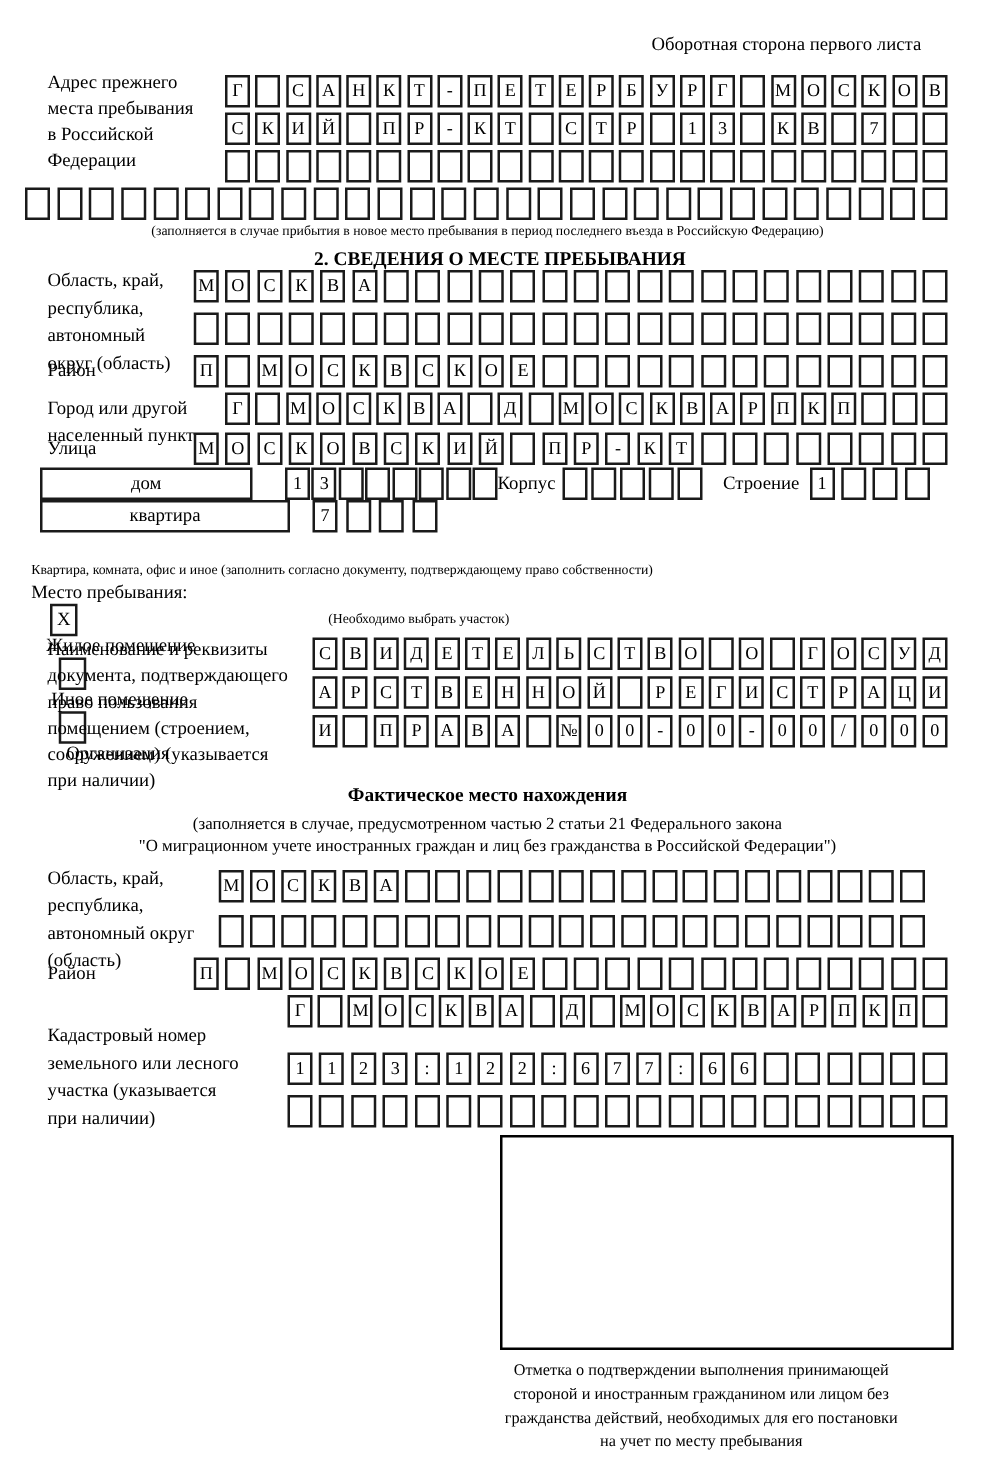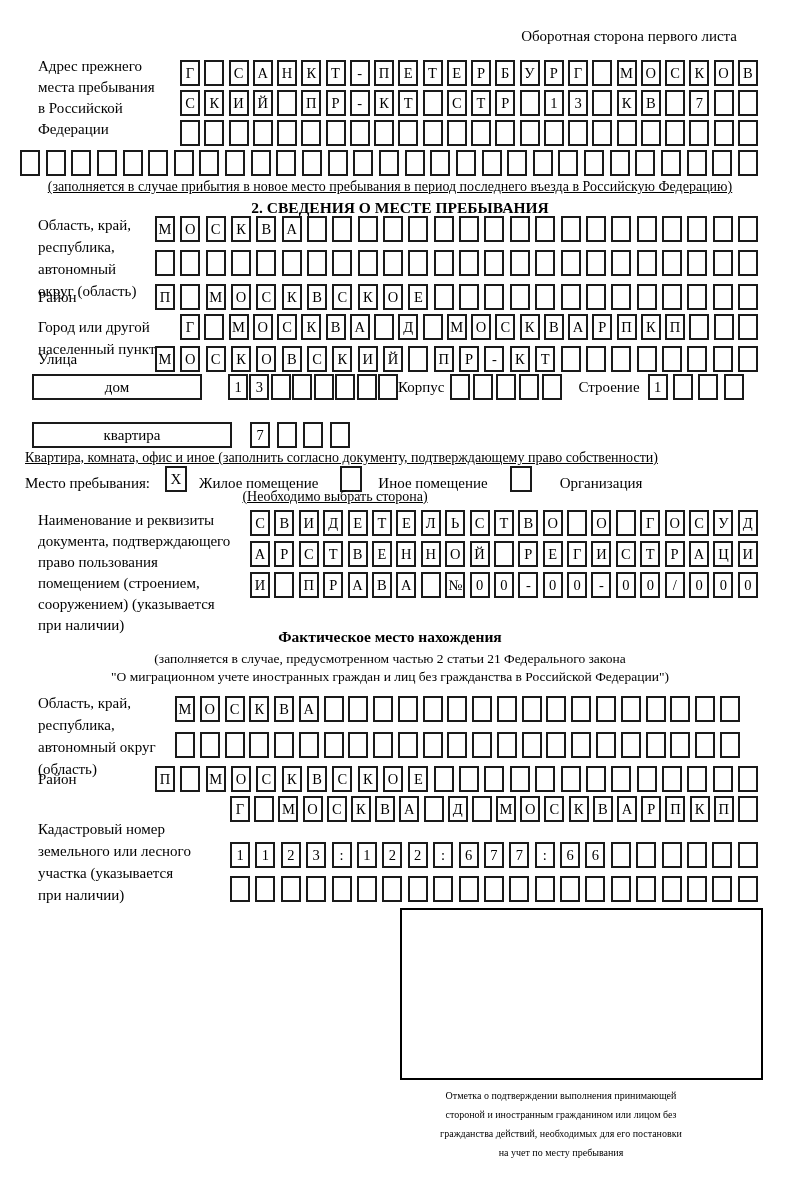--- a/index.html
+++ b/index.html
@@ -8,21 +8,21 @@
   .abs{position:absolute;}
   .lbl{font-size:15px;line-height:22px;white-space:pre-line;}
   .lbl.tight{line-height:21px;}
   .grid-row{display:flex;justify-content:space-between;height:26px;}
   .cell{flex:none;box-sizing:border-box;width:20px;height:26px;border:2px solid #1a1a1a;
         display:flex;align-items:center;justify-content:center;font-size:14.5px;background:#fff;}
   .wbox{box-sizing:border-box;border:2px solid #1a1a1a;height:26px;display:flex;
         align-items:center;justify-content:center;font-size:15px;background:#fff;flex:none;}
   .chk{box-sizing:border-box;width:22px;height:26px;border:2px solid #1a1a1a;display:flex;
        align-items:center;justify-content:center;font-size:15px;flex:none;}
-  .cap{font-size:14px;text-decoration:underline;}
+  .cap{font-size:11px;}
   .center{text-align:center;}
   .title{font-size:15.5px;font-weight:bold;}
   .note{font-size:13.5px;line-height:18px;white-space:pre-line;}
   .inline-lbl{font-size:15px;white-space:nowrap;}
   .bigbox{box-sizing:border-box;border:2px solid #000;background:#fff;}
 </style>
 </head>
 <body>
 
 <div class="page">
@@ -310,41 +310,41 @@
       </div>
     <div class="inline-lbl" style="margin-left:16px;">Строение</div>
     <div class="grid-row" style="width:96px;margin-left:8px;">
         <span class="cell">1</span>
         <span class="cell"></span>
         <span class="cell"></span>
         <span class="cell"></span>
       </div>
   </div>
 
-  <div class="abs" style="top:422px;left:32px;width:706px;display:flex;align-items:center;">
+  <div class="abs" style="top:400px;left:32px;width:706px;display:flex;align-items:center;">
     <div class="wbox" style="width:200px;">квартира</div>
     <div class="grid-row" style="width:100px;margin-left:18px;">
         <span class="cell">7</span>
         <span class="cell"></span>
         <span class="cell"></span>
         <span class="cell"></span>
       </div>
   </div>
   <div class="abs cap" style="top:450px;left:25px;width:740px;">Квартира, комната, офис и иное (заполнить согласно документу, подтверждающему право собственности)</div>
 
-  <div class="abs" style="top:466px;left:25px;width:730px;display:flex;align-items:flex-end;">
+  <div class="abs" style="top:466px;left:25px;width:730px;display:flex;align-items:flex-start;flex-direction:column;">
     <div class="inline-lbl">Место пребывания:</div>
     <div class="chk" style="margin-left:15px;">X</div>
     <div class="inline-lbl" style="margin-left:12px;">Жилое помещение</div>
     <div class="chk" style="margin-left:22px;"></div>
     <div class="inline-lbl" style="margin-left:16px;">Иное помещение</div>
     <div class="chk" style="margin-left:22px;"></div>
     <div class="inline-lbl" style="margin-left:28px;">Организация</div>
   </div>
-  <div class="abs cap center" style="top:489px;left:0;width:670px;">(Необходимо выбрать сторона)</div>
+  <div class="abs cap center" style="top:489px;left:0;width:670px;">(Необходимо выбрать участок)</div>
 
   <div class="abs lbl tight" style="top:510px;left:38px;width:205px;">Наименование и реквизиты
 документа, подтверждающего
 право пользования
 помещением (строением,
 сооружением) (указывается
 при наличии)</div>
   <div class="abs grid-row" style="top:510px;left:250px;width:508px;">
       <span class="cell">С</span>
       <span class="cell">В</span>
@@ -572,18 +572,18 @@
       <span class="cell"></span>
       <span class="cell"></span>
       <span class="cell"></span>
       <span class="cell"></span>
       <span class="cell"></span>
       <span class="cell"></span>
       <span class="cell"></span>
     </div>
 
   <div class="abs bigbox" style="top:908px;left:400px;width:363px;height:172px;"></div>
-  <div class="abs center" style="top:1086px;left:330px;width:462px;font-size:10px;line-height:19px;white-space:pre-line;">Отметка о подтверждении выполнения принимающей
+  <div class="abs center" style="top:1086px;left:330px;width:462px;font-size:13px;line-height:19px;white-space:pre-line;">Отметка о подтверждении выполнения принимающей
 стороной и иностранным гражданином или лицом без
 гражданства действий, необходимых для его постановки
 на учет по месту пребывания</div>
 
 </div>
 
 </body></html>

